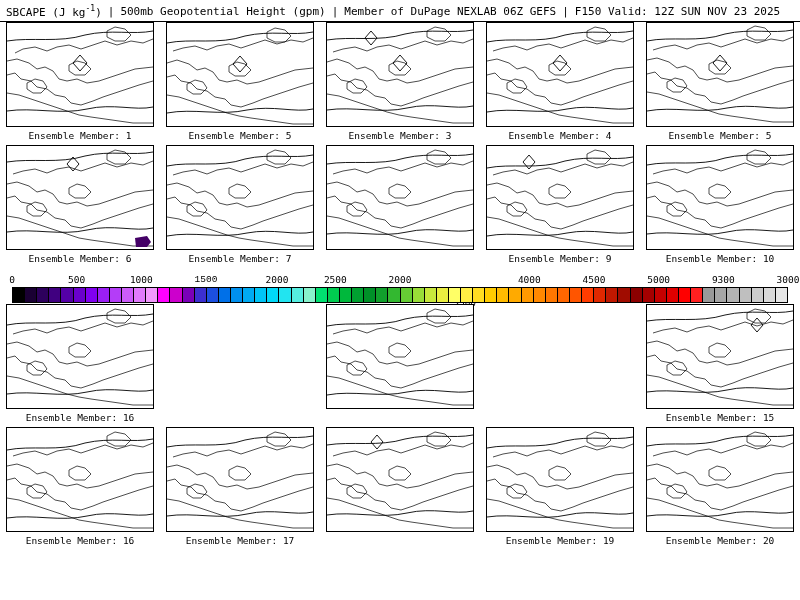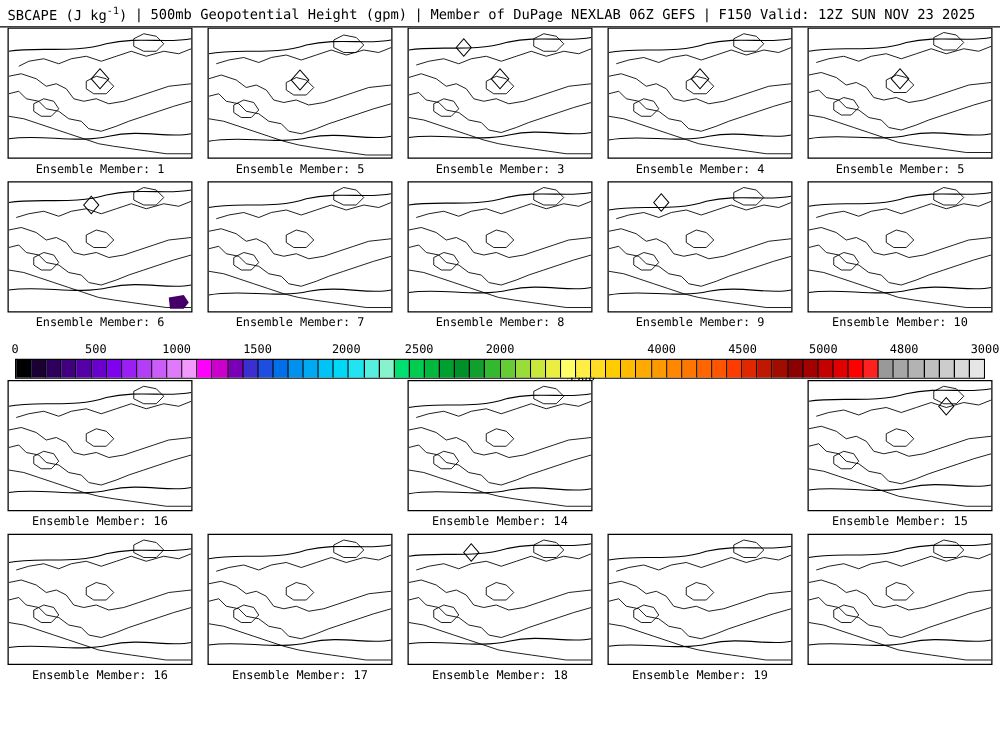--- a/index.html
+++ b/index.html
@@ -321,21 +321,20 @@
               <path d="M100,8 L108,4 L118,6 L124,12 L118,18 L108,18 L100,14 Z"></path>
               <path d="M62,42 L70,38 L78,40 L84,46 L78,52 L68,52 L62,48 Z"></path>
               <path d="M20,60 L28,56 L36,58 L40,64 L34,70 L26,70 L20,66 Z"></path>
             </g>
             <g fill="none" stroke="#000" stroke-width="0.9">
               <path d="M0,18 C24,14 52,20 78,12 C104,6 126,12 146,8"></path>
               <path d="M0,88 C26,84 54,92 80,86 C106,80 128,88 146,84"></path>
             </g>
           </svg>
         </div>
-        <div class="panel-label">Ensemble Member: 8</div>
       </div>
 
       <div class="panel">
         <div class="map">
           <svg width="146" height="103" viewBox="0 0 146 103">
             <g fill="none" stroke="#000" stroke-width="0.7">
               <path d="M0,39 L10,37 L22,41 L30,47 L38,45 L46,49 L52,57 L60,59 L70,57 L80,61 L92,59 L104,55 L116,51 L128,47 L146,45"></path>
               <path d="M0,53 L8,51 L14,57 L24,59 L30,65 L40,67 L48,73 L58,75 L64,81 L74,83 L86,79 L96,75 L108,71 L120,67 L132,63 L146,59"></path>
               <path d="M6,29 L16,26 L28,24 L40,28 L50,24 L62,22 L74,26 L86,22 L98,18 L110,22 L124,18 L136,20 L146,16"></path>
               <path d="M0,71 L12,73 L24,77 L36,81 L48,85 L60,89 L72,92 L84,94 L98,96 L112,98 L126,100 L146,100"></path>
@@ -375,29 +374,29 @@
         </div>
         <div class="panel-label">Ensemble Member: 10</div>
       </div>
     </div>
 
     <div class="colorbar-wrap" id="cbwrap" style="top: 252px;">
       <div class="cb-ticklabels" id="cbticks">
           <span style="left: 12px;">0</span>
           <span style="left: 76.6667px;">500</span>
           <span style="left: 141.333px;">1000</span>
-          <span style="left: 206px;">1500</span>
+          <span style="left: 206px; font-family: Liberation Mono, monospace;">1500</span>
           <span style="left: 277px;">2000</span>
           <span style="left: 335.333px;">2500</span>
           <span style="left: 400px;">2000</span>
           <span style="left: 464.667px; margin-top: 23px;">3500</span>
           <span style="left: 529.333px;">4000</span>
           <span style="left: 594px;">4500</span>
           <span style="left: 658.667px;">5000</span>
-          <span style="left: 723.333px;">4800</span>
+          <span style="left: 723.333px;">9300</span>
           <span style="left: 788px;">3000</span>
         </div>
       <div class="cb-bar" id="cbbar">
           <div class="cb-seg" style="background: rgb(0, 0, 0);"></div>
           <div class="cb-seg" style="background: rgb(26, 0, 51);"></div>
           <div class="cb-seg" style="background: rgb(45, 0, 92);"></div>
           <div class="cb-seg" style="background: rgb(64, 0, 128);"></div>
           <div class="cb-seg" style="background: rgb(84, 0, 166);"></div>
           <div class="cb-seg" style="background: rgb(106, 0, 204);"></div>
           <div class="cb-seg" style="background: rgb(128, 0, 240);"></div>
@@ -497,21 +496,20 @@
               <path d="M100,8 L108,4 L118,6 L124,12 L118,18 L108,18 L100,14 Z"></path>
               <path d="M62,42 L70,38 L78,40 L84,46 L78,52 L68,52 L62,48 Z"></path>
               <path d="M20,60 L28,56 L36,58 L40,64 L34,70 L26,70 L20,66 Z"></path>
             </g>
             <g fill="none" stroke="#000" stroke-width="0.9">
               <path d="M0,21 C24,16 52,23 78,14 C104,8 126,14 146,10"></path>
               <path d="M0,90 C26,85 54,93 80,87 C106,82 128,90 146,86"></path>
             </g>
           </svg>
         </div>
-        <div class="panel-label">Ensemble Member: 14</div>
       </div>
 
       <div class="panel">
         <div class="map">
           <svg width="146" height="103" viewBox="0 0 146 103">
             <g fill="none" stroke="#000" stroke-width="0.7">
               <path d="M0,38 L10,36 L22,40 L30,46 L38,44 L46,48 L52,56 L60,58 L70,56 L80,60 L92,58 L104,54 L116,50 L128,46 L146,44"></path>
               <path d="M0,52 L8,50 L14,56 L24,58 L30,64 L40,66 L48,72 L58,74 L64,80 L74,82 L86,78 L96,74 L108,70 L120,66 L132,62 L146,58"></path>
               <path d="M6,28 L16,25 L28,23 L40,27 L50,23 L62,21 L74,25 L86,21 L98,17 L110,21 L124,17 L136,19 L146,15"></path>
               <path d="M0,70 L12,72 L24,76 L36,80 L48,84 L60,88 L72,92 L84,94 L98,96 L112,98 L126,100 L146,100"></path>
@@ -589,21 +587,20 @@
             </g>
             <g fill="none" stroke="#000" stroke-width="0.9">
               <path d="M0,17 C24,13 52,19 78,11 C104,5 126,11 146,7"></path>
               <path d="M0,87 C26,83 54,91 80,85 C106,79 128,87 146,83"></path>
             </g>
             <g fill="none" stroke="#000" stroke-width="0.9">
               <path d="M44,14 l6,-7 l6,7 l-6,7 z"></path>
             </g>
           </svg>
         </div>
-        <div class="panel-label">Ensemble Member: 18</div>
       </div>
 
       <div class="panel">
         <div class="map">
           <svg width="146" height="103" viewBox="0 0 146 103">
             <g fill="none" stroke="#000" stroke-width="0.7">
               <path d="M0,39 L10,37 L22,41 L30,47 L38,45 L46,49 L52,57 L60,59 L70,57 L80,61 L92,59 L104,55 L116,51 L128,47 L146,45"></path>
               <path d="M0,53 L8,51 L14,57 L24,59 L30,65 L40,67 L48,73 L58,75 L64,81 L74,83 L86,79 L96,75 L108,71 L120,67 L132,63 L146,59"></path>
               <path d="M6,29 L16,26 L28,24 L40,28 L50,24 L62,22 L74,26 L86,22 L98,18 L110,22 L124,18 L136,20 L146,16"></path>
               <path d="M0,71 L12,73 L24,77 L36,81 L48,85 L60,89 L72,92 L84,94 L98,96 L112,98 L126,100 L146,100"></path>
@@ -631,17 +628,18 @@
               <path d="M100,8 L108,4 L118,6 L124,12 L118,18 L108,18 L100,14 Z"></path>
               <path d="M62,42 L70,38 L78,40 L84,46 L78,52 L68,52 L62,48 Z"></path>
               <path d="M20,60 L28,56 L36,58 L40,64 L34,70 L26,70 L20,66 Z"></path>
             </g>
             <g fill="none" stroke="#000" stroke-width="0.9">
               <path d="M0,18 C24,13 52,20 78,11 C104,5 126,11 146,7"></path>
               <path d="M0,88 C26,84 54,92 80,86 C106,80 128,88 146,84"></path>
             </g>
           </svg>
         </div>
+        <div class="panel-label">Ensemble Member: 20</div>
       </div>
     </div>
 
   </div>
 </div>
 
 </body></html>

